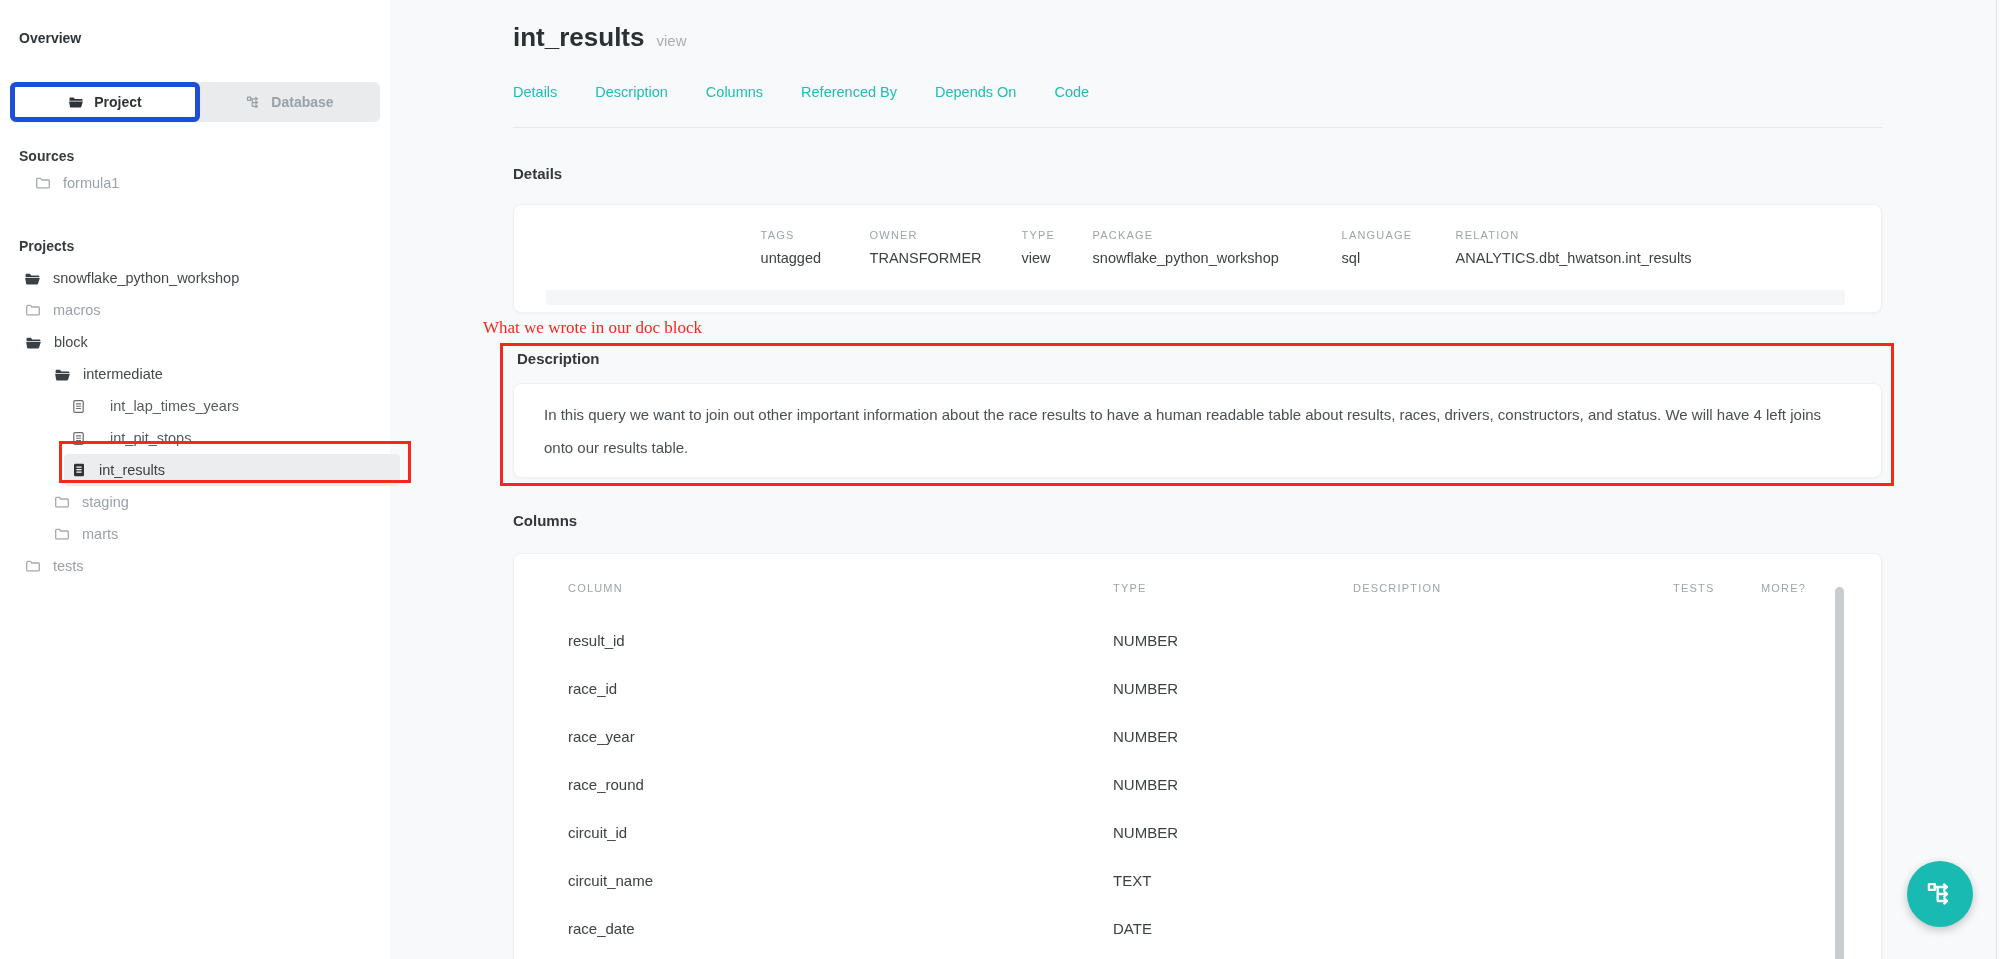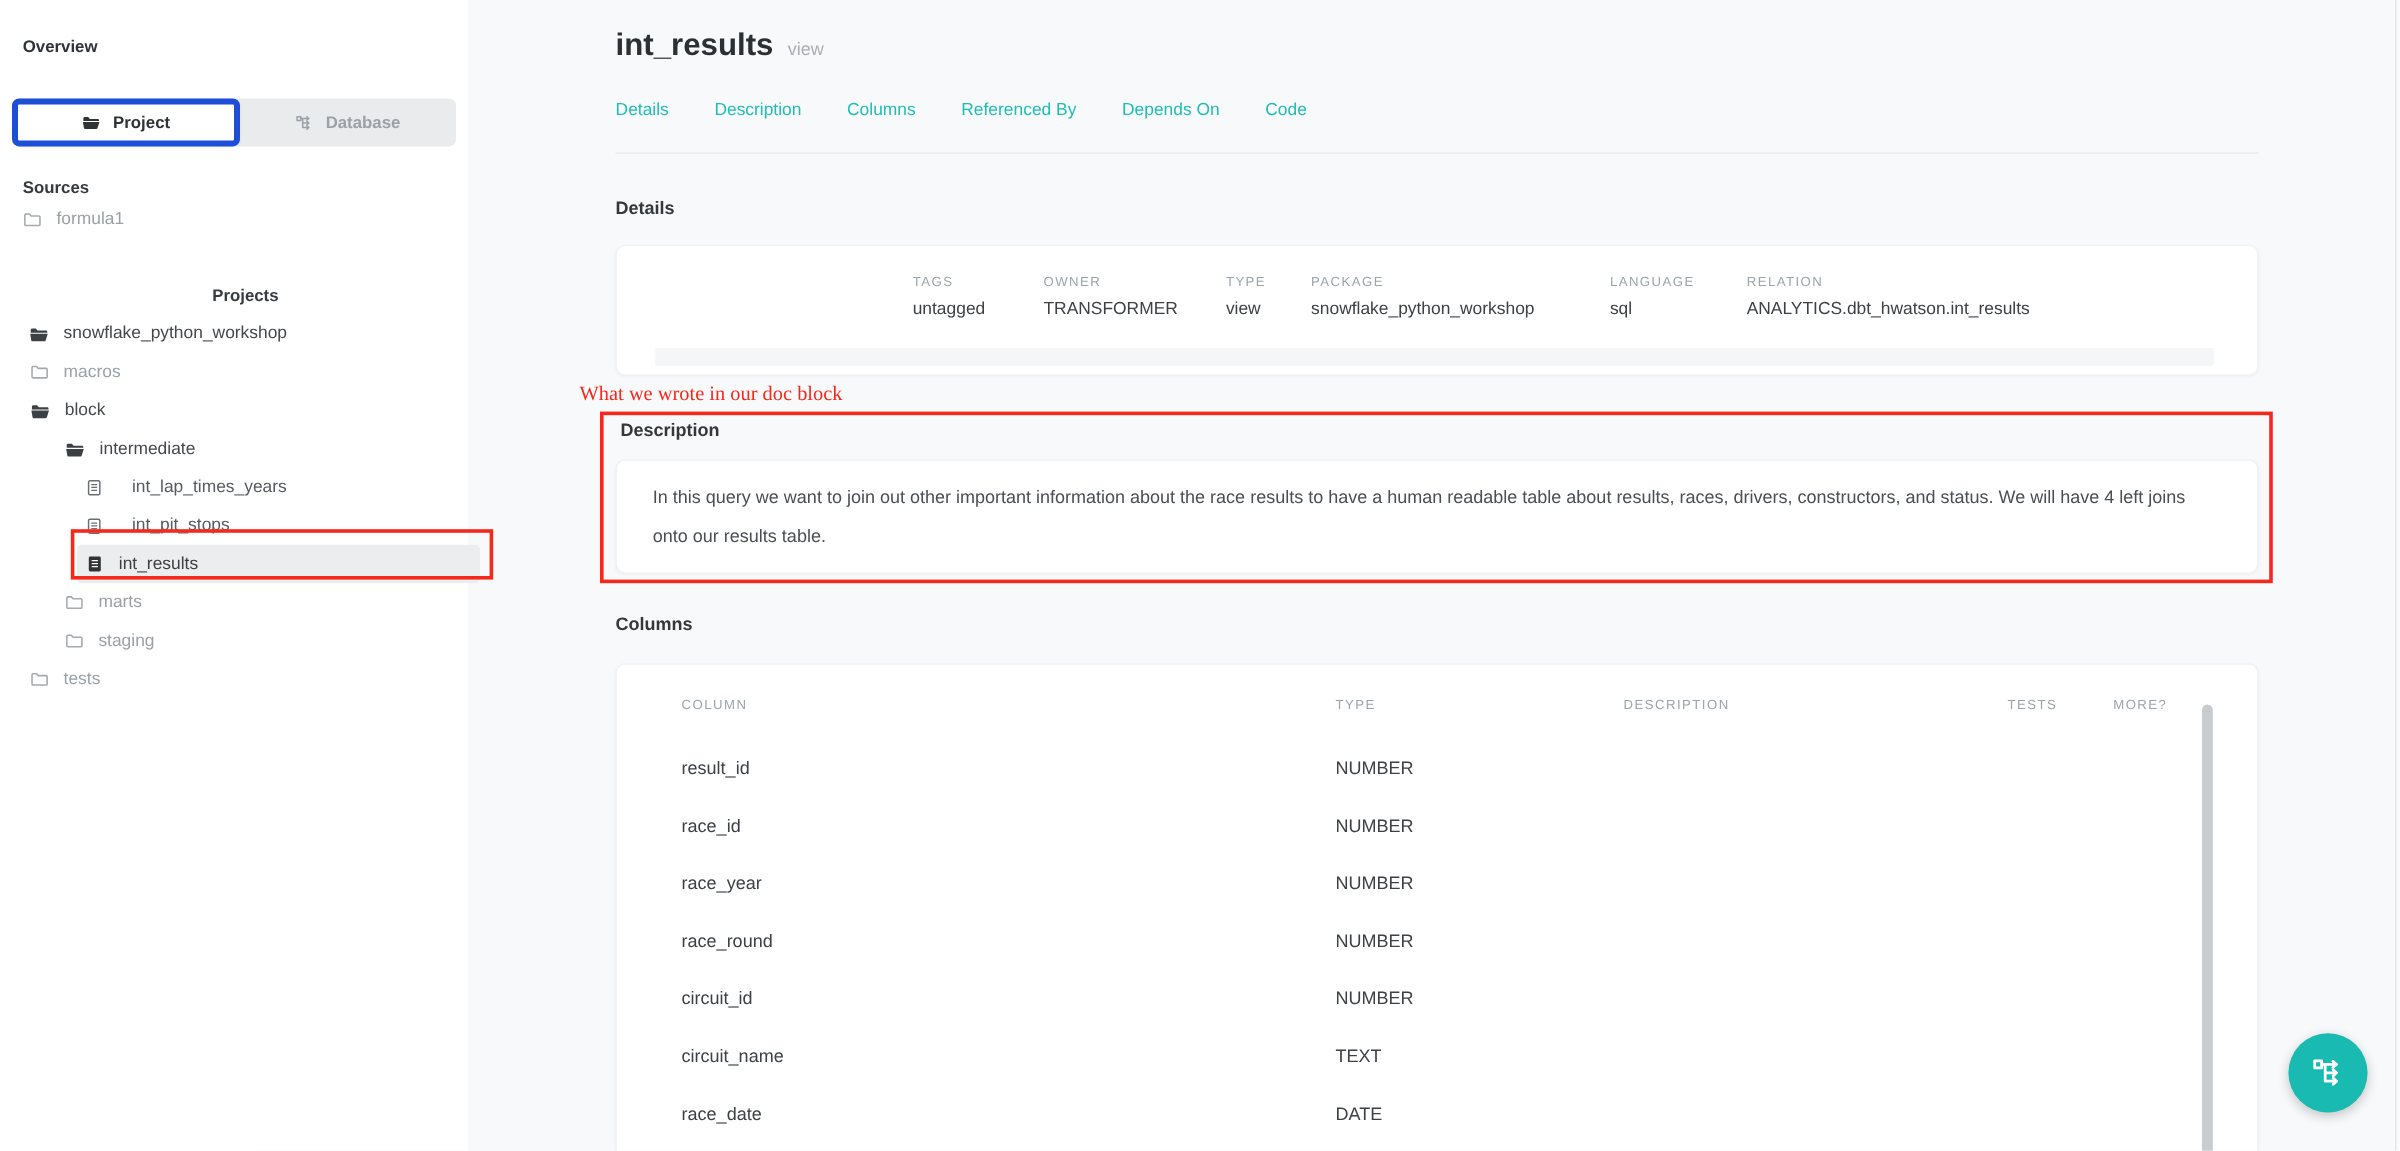--- a/index.html
+++ b/index.html
@@ -30,37 +30,37 @@
   }
   .seg.active {
     background:#ffffff; border:5px solid #1d4ed8; color:#2e3338;
     box-shadow:0 1px 2px rgba(0,0,0,.04);
   }
   .seg .segicon { display:flex; align-items:center; }
   .section-label {
     margin-left:19px; font-size:14px; font-weight:bold; color:#363b40;
   }
   .src-label { margin-top:26px; }
-  .proj-label { margin-top:42px;text-align:center; }
+  .proj-label { margin-top:42px; }
   .tree { margin-top:8px; }
   .tree-item {
     height:32px; display:flex; align-items:center; gap:12px;
     font-size:14.5px; color:#565b60; cursor:pointer;
   }
   .tree-item .ticon { display:flex; align-items:center; flex:0 0 auto; }
   .tree-item.muted { color:#9aa1a8; }
   .tree-item.muted .ticon { color:#a4aab0; }
   .tree-item.open { color:#44484d; }
   .tree-item.open .ticon { color:#3b4045; }
   .tree-item.file .ticon { color:#6a6f74; }
   .lvl1 { padding-left:24px; }
   .lvl2 { padding-left:25px; }
   .lvl3 { padding-left:54px; }
   .lvl4 { padding-left:71px;gap:24px; }
-  .srcitem { padding-left:19px; height:26px; margin-top:6px; }
+  .srcitem { padding-left:35px; height:26px; margin-top:6px; }
   .tree-item.selected {
     background:#ebedee; border-radius:4px;
     margin-left:64px; padding-left:7px; width:336px; color:#3b4045;
   }
   .tree-item.selected .ticon { color:#2f3438; }
 
   
   .main {
     position:absolute; left:390px; top:0; right:0; height:959px;
     background:#f8f9fa;
@@ -252,30 +252,30 @@
       </span>
       <span class="tlabel">int_results</span>
     </div>
 
     <div class="tree-item muted lvl3">
       <span class="ticon">
         <svg width="16" height="16" viewBox="0 0 16 16" fill="none" stroke="currentColor" stroke-width="1.3">
             <path d="M1.7 4.3c0-.5.4-.9.9-.9h2.9l1.4 1.6h6.5c.5 0 .9.4.9.9v6.1c0 .5-.4.9-.9.9H2.6c-.5 0-.9-.4-.9-.9z"></path>
           </svg>
       </span>
-      <span class="tlabel">marts</span>
+      <span class="tlabel">staging</span>
     </div>
 
     <div class="tree-item muted lvl3">
       <span class="ticon">
         <svg width="16" height="16" viewBox="0 0 16 16" fill="none" stroke="currentColor" stroke-width="1.3">
             <path d="M1.7 4.3c0-.5.4-.9.9-.9h2.9l1.4 1.6h6.5c.5 0 .9.4.9.9v6.1c0 .5-.4.9-.9.9H2.6c-.5 0-.9-.4-.9-.9z"></path>
           </svg>
       </span>
-      <span class="tlabel">staging</span>
+      <span class="tlabel">marts</span>
     </div>
 
     <div class="tree-item muted lvl2">
       <span class="ticon">
         <svg width="16" height="16" viewBox="0 0 16 16" fill="none" stroke="currentColor" stroke-width="1.3">
             <path d="M1.7 4.3c0-.5.4-.9.9-.9h2.9l1.4 1.6h6.5c.5 0 .9.4.9.9v6.1c0 .5-.4.9-.9.9H2.6c-.5 0-.9-.4-.9-.9z"></path>
           </svg>
       </span>
       <span class="tlabel">tests</span>
     </div>

